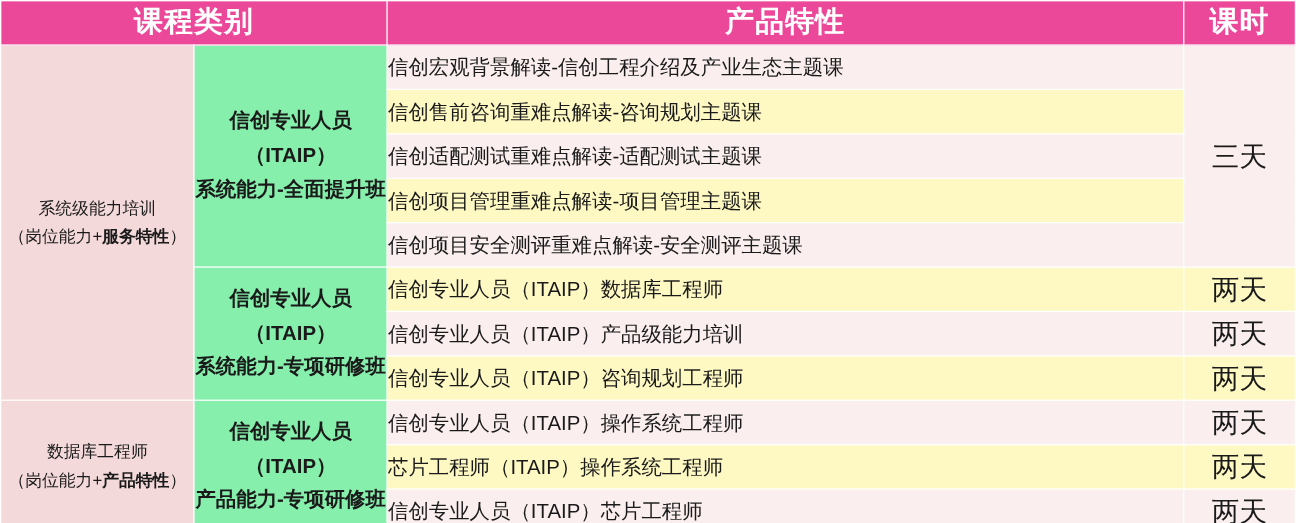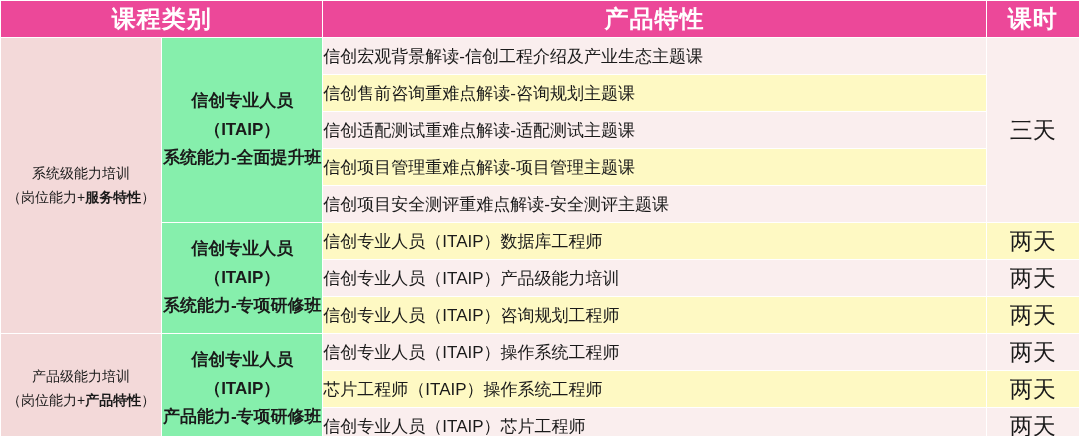--- a/index.html
+++ b/index.html
@@ -140,21 +140,21 @@
         <td class="content">信创专业人员（ITAIP）产品级能力培训</td>
         <td class="hours">两天</td>
       </tr>
       <tr class="row-dark">
         <td class="content">信创专业人员（ITAIP）咨询规划工程师</td>
         <td class="hours">两天</td>
       </tr>
 
       <tr class="row-light">
         <td class="cat top-border-strong" rowspan="3">
-          <div>产品级能力培训</div>
+          <div>数据库工程师</div>
           <div>
             <span>（岗位能力+</span><span class="bold-inline">产品特性</span><span>）</span>
           </div>
         </td>
         <td class="sub top-border-strong" rowspan="3">
           <div>信创专业人员（ITAIP）</div>
           <div>产品能力-专项研修班</div>
         </td>
         <td class="content top-border-strong">信创专业人员（ITAIP）操作系统工程师</td>
         <td class="hours top-border-strong">两天</td>

